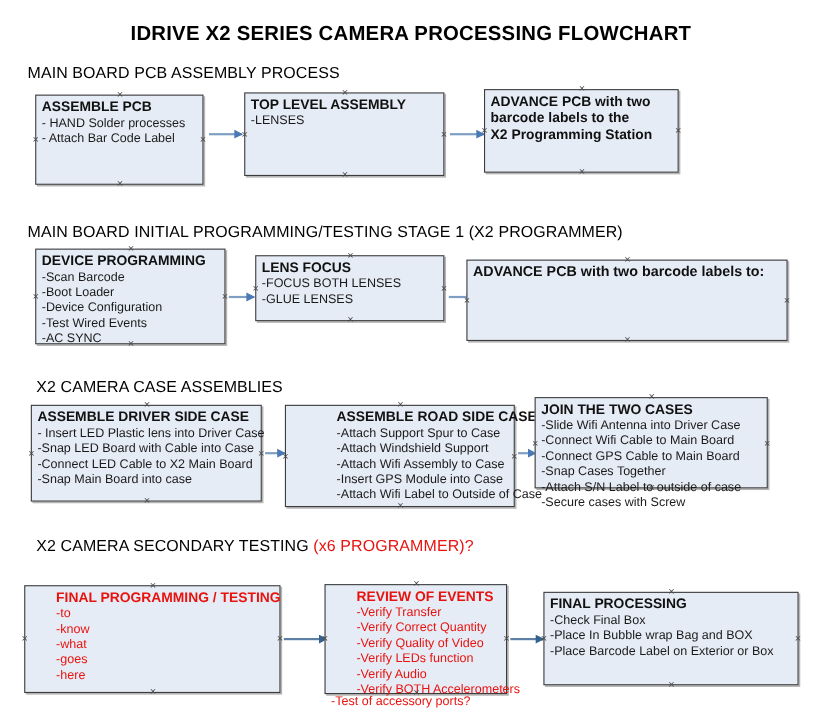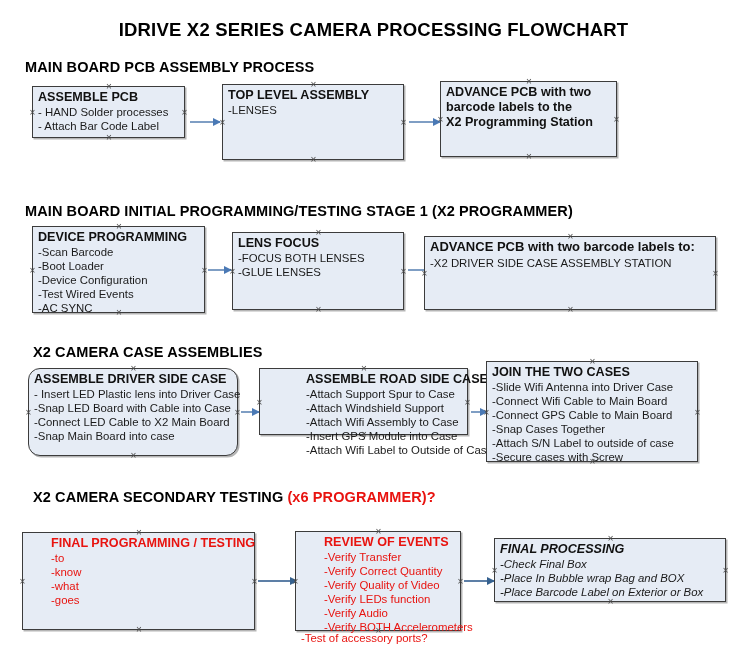--- a/index.html
+++ b/index.html
@@ -29,21 +29,21 @@
     font-size: 18.5px;
     font-weight: bold;
     letter-spacing: 0.2px;
     color: #000000;
     white-space: nowrap;
   }
 
   .section-heading {
     position: absolute;
     font-size: 14.5px;
-    font-weight: bold;
+    font-weight: normal;
     color: #000000;
     white-space: nowrap;
     letter-spacing: 0.1px;
   }
   .section-heading .accent {
     color: #e8130f;
   }
 
   
   .flow-box {
@@ -127,21 +127,21 @@
 <body>
 
 <div id="canvas">
 
   <div class="doc-title">IDRIVE X2  SERIES CAMERA PROCESSING FLOWCHART</div>
 
   <div class="section-heading" style="left:25px; top:59px;">
     <span>MAIN BOARD PCB ASSEMBLY PROCESS</span>
   </div>
 
-  <div class="flow-box" style="left:32px; top:86px; width:153px; height:52px;">
+  <div class="flow-box" style="left:32px; top:86px; width:153px; height:82px;">
     <div class="box-title">ASSEMBLE PCB</div>
     <div class="box-line">- HAND Solder processes</div>
     <div class="box-line">- Attach Bar Code Label</div>
     <span class="handle" style="left:50%; top:-5px; margin-left:-4px;"></span>
     <span class="handle" style="left:50%; bottom:-5px; margin-left:-4px;"></span>
     <span class="handle" style="left:-5px; top:50%; margin-top:-4px;"></span>
     <span class="handle" style="right:-5px; top:50%; margin-top:-4px;"></span>
   </div>
 
   <div class="connector" style="left:190px; top:121px; width:30px;"></div>
@@ -179,75 +179,74 @@
     <div class="box-line">-Test Wired Events</div>
     <div class="box-line">-AC SYNC</div>
     <span class="handle" style="left:50%; top:-5px; margin-left:-4px;"></span>
     <span class="handle" style="left:50%; bottom:-5px; margin-left:-4px;"></span>
     <span class="handle" style="left:-5px; top:50%; margin-top:-4px;"></span>
     <span class="handle" style="right:-5px; top:50%; margin-top:-4px;"></span>
   </div>
 
   <div class="connector" style="left:208px; top:269px; width:23px;"></div>
 
-  <div class="flow-box" style="left:232px; top:232px; width:172px; height:78px;">
+  <div class="flow-box" style="left:232px; top:232px; width:172px; height:60px;">
     <div class="box-title">LENS FOCUS</div>
     <div class="box-line">-FOCUS BOTH LENSES</div>
     <div class="box-line">-GLUE LENSES</div>
     <span class="handle" style="left:50%; top:-5px; margin-left:-4px;"></span>
     <span class="handle" style="left:50%; bottom:-5px; margin-left:-4px;"></span>
     <span class="handle" style="left:-5px; top:50%; margin-top:-4px;"></span>
     <span class="handle" style="right:-5px; top:50%; margin-top:-4px;"></span>
   </div>
 
   <div class="connector" style="left:408px; top:269px; width:23px;"></div>
 
   <div class="flow-box wide-head" style="left:424px; top:236px; width:292px; height:74px;">
     <div class="box-title">ADVANCE PCB with two barcode labels to:</div>
-    <div class="box-line">-X2 DRIVER  SIDE  CASE  ASSEMBLY STATION</div>
     <span class="handle" style="left:50%; top:-5px; margin-left:-4px;"></span>
     <span class="handle" style="left:50%; bottom:-5px; margin-left:-4px;"></span>
     <span class="handle" style="left:-5px; top:50%; margin-top:-4px;"></span>
     <span class="handle" style="right:-5px; top:50%; margin-top:-4px;"></span>
   </div>
 
   <div class="section-heading" style="left:33px; top:344px;">
     <span>X2 CAMERA CASE ASSEMBLIES</span>
   </div>
 
-  <div class="flow-box" style="left:28px; top:368px; width:210px; height:88px;border-radius:12px;">
+  <div class="flow-box" style="left:28px; top:368px; width:210px; height:88px;">
     <div class="box-title">ASSEMBLE DRIVER SIDE CASE</div>
     <div class="box-line">- Insert LED Plastic lens into Driver Case</div>
     <div class="box-line">-Snap LED Board with Cable into Case</div>
     <div class="box-line">-Connect LED Cable to X2 Main Board</div>
     <div class="box-line">-Snap Main Board into case</div>
     <span class="handle" style="left:50%; top:-5px; margin-left:-4px;"></span>
     <span class="handle" style="left:50%; bottom:-5px; margin-left:-4px;"></span>
     <span class="handle" style="left:-5px; top:50%; margin-top:-4px;"></span>
     <span class="handle" style="right:-5px; top:50%; margin-top:-4px;"></span>
   </div>
 
   <div class="connector" style="left:241px; top:411px; width:18px;"></div>
 
-  <div class="flow-box" style="left:259px; top:368px; width:209px; height:67px;padding-left:46px;">
+  <div class="flow-box" style="left:259px; top:368px; width:209px; height:93px;padding-left:46px;">
     <div class="box-title">ASSEMBLE ROAD SIDE CASE</div>
     <div class="box-line">-Attach Support Spur to Case</div>
     <div class="box-line">-Attach Windshield Support</div>
     <div class="box-line">-Attach Wifi Assembly to Case</div>
     <div class="box-line">-Insert GPS Module into Case</div>
     <div class="box-line">-Attach Wifi Label to Outside of Case</div>
     <span class="handle" style="left:50%; top:-5px; margin-left:-4px;"></span>
     <span class="handle" style="left:50%; bottom:-5px; margin-left:-4px;"></span>
     <span class="handle" style="left:-5px; top:50%; margin-top:-4px;"></span>
     <span class="handle" style="right:-5px; top:50%; margin-top:-4px;"></span>
   </div>
 
   <div class="connector" style="left:471px; top:411px; width:16px;"></div>
 
-  <div class="flow-box" style="left:486px; top:361px; width:212px; height:101px;">
+  <div class="flow-box" style="left:486px; top:361px; width:212px; height:83px;">
     <div class="box-title">JOIN THE TWO CASES</div>
     <div class="box-line">-Slide Wifi Antenna into Driver Case</div>
     <div class="box-line">-Connect Wifi Cable to Main Board</div>
     <div class="box-line">-Connect GPS Cable to Main Board</div>
     <div class="box-line">-Snap Cases Together</div>
     <div class="box-line">-Attach S/N Label to outside of case</div>
     <div class="box-line">-Secure cases with Screw</div>
     <span class="handle" style="left:50%; top:-5px; margin-left:-4px;"></span>
     <span class="handle" style="left:50%; bottom:-5px; margin-left:-4px;"></span>
     <span class="handle" style="left:-5px; top:50%; margin-top:-4px;"></span>
@@ -257,20 +256,21 @@
   <div class="section-heading" style="left:33px; top:489px;">
     <span>X2 CAMERA SECONDARY TESTING </span><span class="accent">(x6 PROGRAMMER)?</span>
   </div>
 
   <div class="flow-box red" style="left:22px; top:532px; width:233px; height:98px;">
     <div class="box-title">FINAL PROGRAMMING / TESTING</div>
     <div class="box-line">-to</div>
     <div class="box-line">-know</div>
     <div class="box-line">-what</div>
     <div class="box-line">-goes</div>
+    <div class="box-line">-here</div>
     <span class="handle" style="left:50%; top:-5px; margin-left:-4px;"></span>
     <span class="handle" style="left:50%; bottom:-5px; margin-left:-4px;"></span>
     <span class="handle" style="left:-5px; top:50%; margin-top:-4px;"></span>
     <span class="handle" style="right:-5px; top:50%; margin-top:-4px;"></span>
   </div>
 
   <div class="connector dim" style="left:258px; top:580px; width:39px;"></div>
 
   <div class="flow-box red" style="left:295px; top:531px; width:166px; height:100px;">
     <div class="box-title">REVIEW OF EVENTS</div>
@@ -282,21 +282,21 @@
     <div class="box-line">-Verify BOTH Accelerometers</div>
     <div class="overflow-line">-Test of accessory ports?</div>
     <span class="handle" style="left:50%; top:-5px; margin-left:-4px;"></span>
     <span class="handle" style="left:50%; bottom:-5px; margin-left:-4px;"></span>
     <span class="handle" style="left:-5px; top:50%; margin-top:-4px;"></span>
     <span class="handle" style="right:-5px; top:50%; margin-top:-4px;"></span>
   </div>
 
   <div class="connector dim" style="left:464px; top:580px; width:30px;"></div>
 
-  <div class="flow-box" style="left:494px; top:538px; width:232px; height:64px;font-style:italic;">
+  <div class="flow-box" style="left:494px; top:538px; width:232px; height:85px;">
     <div class="box-title">FINAL PROCESSING</div>
     <div class="box-line"> -Check Final Box</div>
     <div class="box-line">-Place In Bubble wrap Bag and BOX</div>
     <div class="box-line">-Place Barcode Label on Exterior or Box</div>
     <span class="handle" style="left:50%; top:-5px; margin-left:-4px;"></span>
     <span class="handle" style="left:50%; bottom:-5px; margin-left:-4px;"></span>
     <span class="handle" style="left:-5px; top:50%; margin-top:-4px;"></span>
     <span class="handle" style="right:-5px; top:50%; margin-top:-4px;"></span>
   </div>
 

